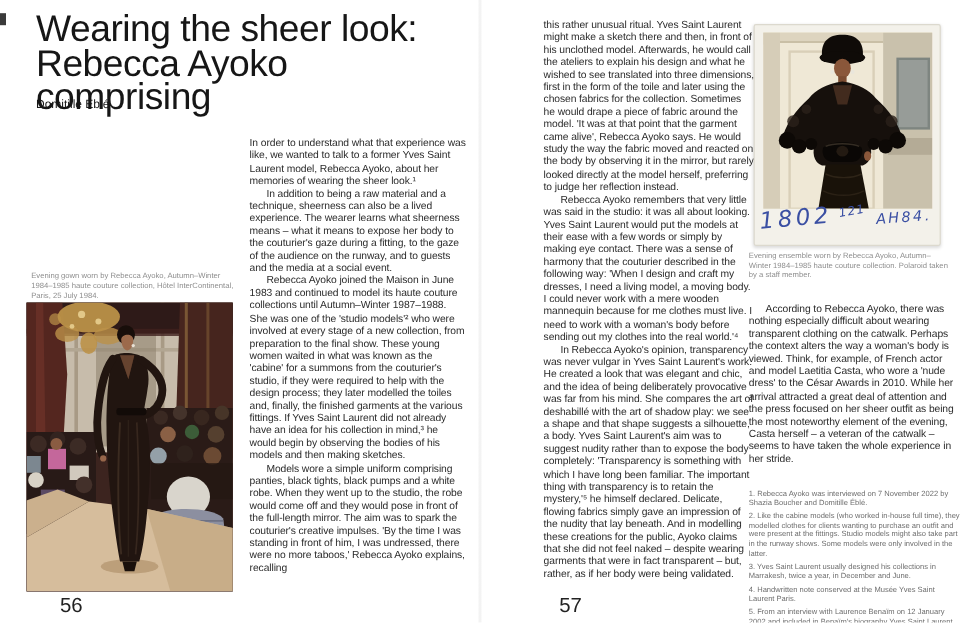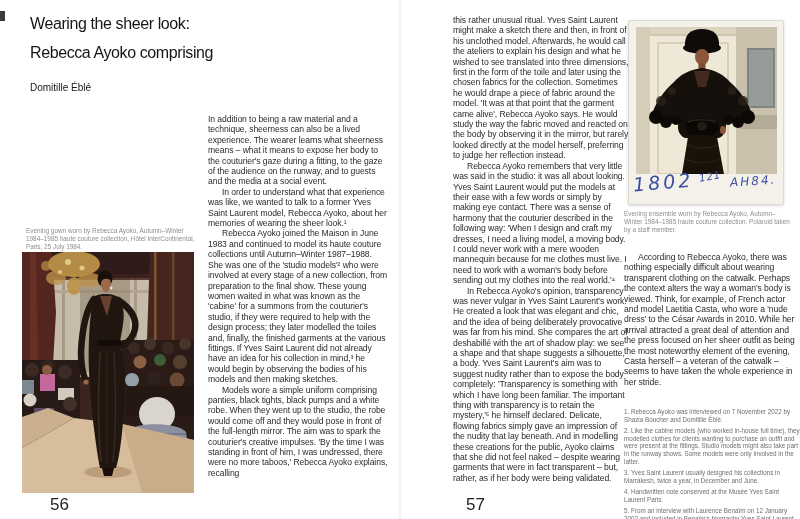--- a/index.html
+++ b/index.html
@@ -7,21 +7,21 @@
     position:relative; width:800px; height:519px; background:#ffffff;
     font-family:"Liberation Sans", sans-serif; color:#2a2a2a; overflow:hidden;
   }
   .abs { position:absolute; }
 
   .gutter { left:398px; top:0; width:4px; height:519px;
     background:linear-gradient(90deg, rgba(0,0,0,0) 0%, rgba(0,0,0,0.06) 50%, rgba(0,0,0,0) 100%); }
 
   .scan-mark { left:0; top:11px; width:5px; height:10px; background:#3a3a3a; }
 
-  .title { left:30px; top:10px; width:360px; font-size:16px; line-height:28.5px;
+  .title { left:30px; top:10px; width:360px; font-size:31px; line-height:28.5px;
     letter-spacing:-0.4px; color:#161616; font-weight:400; }
   .author { left:30px; top:82px; font-size:10px; color:#161616; }
 
   .caption { font-size:6.4px; line-height:8.2px; color:#8e8e8e; letter-spacing:0; }
   .caption-left  { left:26px;  top:227px; width:172px; }
   .caption-right { left:624px; top:210px; width:166px; }
 
   .body { font-size:8.6px; line-height:10.4px; letter-spacing:-0.08px; color:#2b2b2b; }
   .body p { margin:0; text-indent:14px; }
   .body.first-flush p:first-child { text-indent:0; }
@@ -137,22 +137,22 @@
         <rect x="75" y="88" width="25" height="6" rx="2" fill="#120b08"></rect>
         <path d="M78,100 C76,140 76,180 79,210" stroke="#4d3a2c" stroke-width="1.6" opacity="0.6" fill="none"></path>
         <path d="M92,100 C94,140 94,180 91,210" stroke="#4d3a2c" stroke-width="1.4" opacity="0.5" fill="none"></path>
         <path d="M85,98 C85,140 85,180 85,212" stroke="#3a2b20" stroke-width="1.2" opacity="0.5" fill="none"></path>
         <path d="M80,216 L92,216 L90,224 L82,224 Z" fill="#1a100b"></path>
       </g>
     </svg>
   </div>
 
   <div class="abs body first-flush col-left-body">
+      <p>In order to understand what that experience was like, we wanted to talk to a former Yves Saint Laurent model, Rebecca Ayoko, about her memories of wearing the sheer look.¹</p>
       <p>In addition to being a raw material and a technique, sheerness can also be a lived experience. The wearer learns what sheerness means – what it means to expose her body to the couturier's gaze during a fitting, to the gaze of the audience on the runway, and to guests and the media at a social event.</p>
-      <p>In order to understand what that experience was like, we wanted to talk to a former Yves Saint Laurent model, Rebecca Ayoko, about her memories of wearing the sheer look.¹</p>
       <p>Rebecca Ayoko joined the Maison in June 1983 and continued to model its haute couture collections until Autumn–Winter 1987–1988. She was one of the 'studio models'² who were involved at every stage of a new collection, from preparation to the final show. These young women waited in what was known as the 'cabine' for a summons from the couturier's studio, if they were required to help with the design process; they later modelled the toiles and, finally, the finished garments at the various fittings. If Yves Saint Laurent did not already have an idea for his collection in mind,³ he would begin by observing the bodies of his models and then making sketches.</p>
       <p>Models wore a simple uniform comprising panties, black tights, black pumps and a white robe. When they went up to the studio, the robe would come off and they would pose in front of the full-length mirror. The aim was to spark the couturier's creative impulses. 'By the time I was standing in front of him, I was undressed, there were no more taboos,' Rebecca Ayoko explains, recalling</p>
     </div>
 
   <div class="abs pagenum pagenum-left">56</div>
 
   <div class="abs body first-flush col1-right">
       <p>this rather unusual ritual. Yves Saint Laurent might make a sketch there and then, in front of his unclothed model. Afterwards, he would call the ateliers to explain his design and what he wished to see translated into three dimensions, first in the form of the toile and later using the chosen fabrics for the collection. Sometimes he would drape a piece of fabric around the model. 'It was at that point that the garment came alive', Rebecca Ayoko says. He would study the way the fabric moved and reacted on the body by observing it in the mirror, but rarely looked directly at the model herself, preferring to judge her reflection instead.</p>
       <p>Rebecca Ayoko remembers that very little was said in the studio: it was all about looking. Yves Saint Laurent would put the models at their ease with a few words or simply by making eye contact. There was a sense of harmony that the couturier described in the following way: 'When I design and craft my dresses, I need a living model, a moving body. I could never work with a mere wooden mannequin because for me clothes must live. I need to work with a woman's body before sending out my clothes into the real world.'⁴</p>
       <p>In Rebecca Ayoko's opinion, transparency was never vulgar in Yves Saint Laurent's work. He created a look that was elegant and chic, and the idea of being deliberately provocative was far from his mind. She compares the art of deshabillé with the art of shadow play: we see a shape and that shape suggests a silhouette, a body. Yves Saint Laurent's aim was to suggest nudity rather than to expose the body completely: 'Transparency is something with which I have long been familiar. The important thing with transparency is to retain the mystery,'⁵ he himself declared. Delicate, flowing fabrics simply gave an impression of the nudity that lay beneath. And in modelling these creations for the public, Ayoko claims that she did not feel naked – despite wearing garments that were in fact transparent – but, rather, as if her body were being validated.</p>

